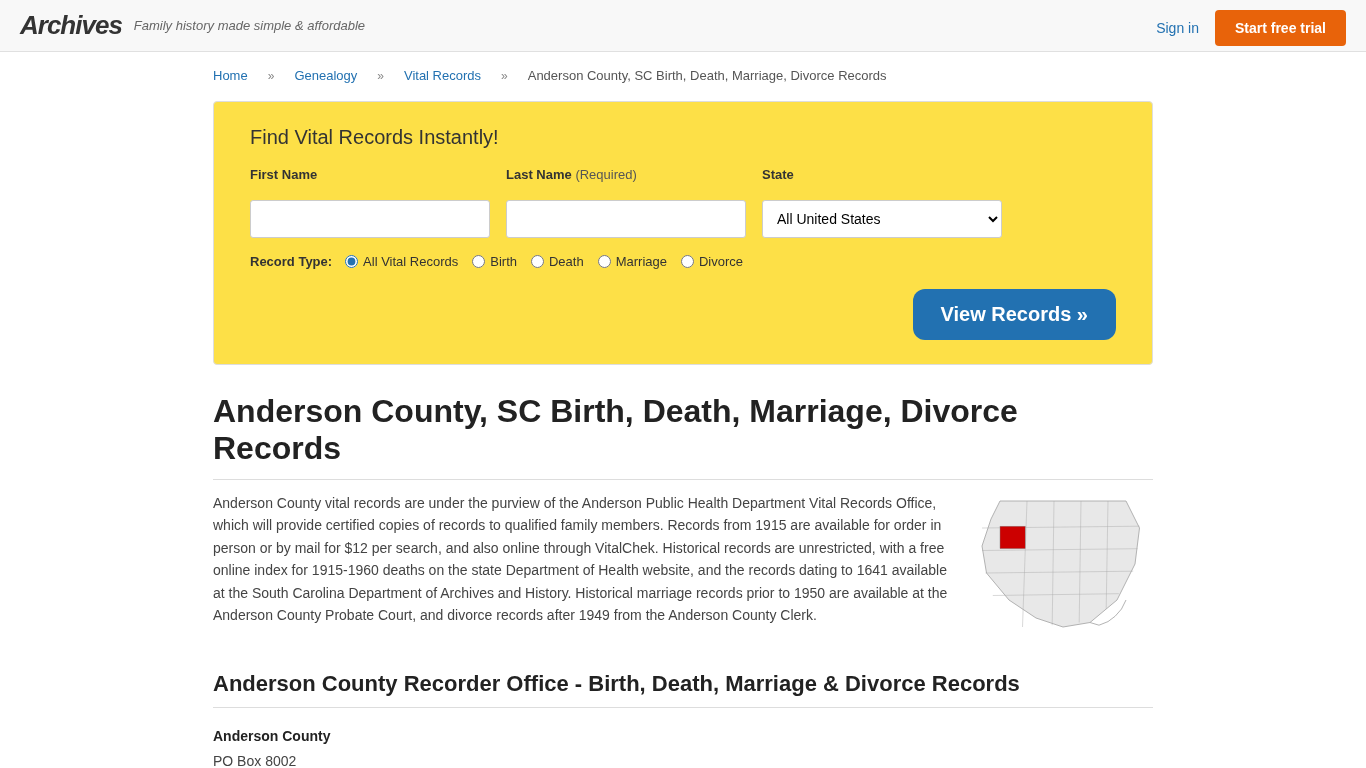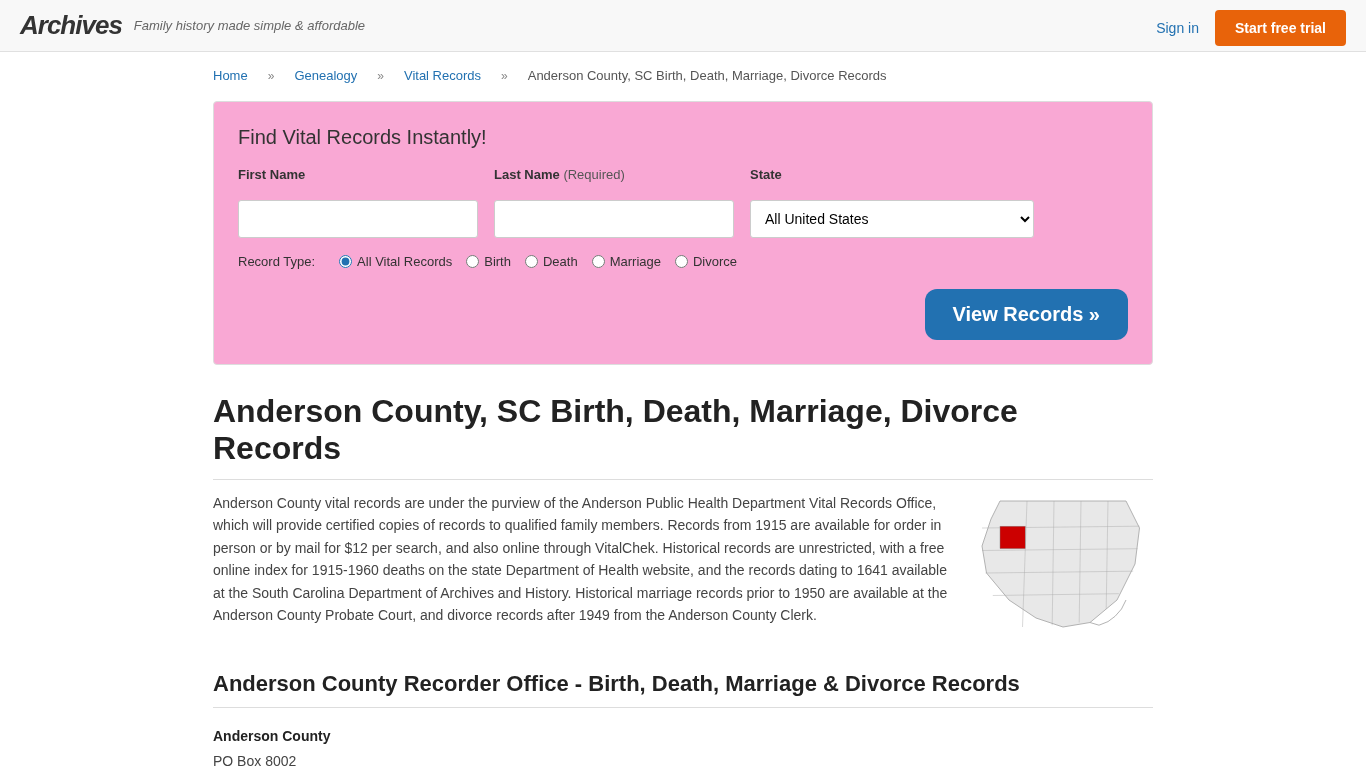--- a/index.html
+++ b/index.html
@@ -78,24 +78,24 @@
     .breadcrumb .sep {
       color: #888;
       font-size: 12px;
     }
     .breadcrumb .current {
       color: #555;
     }
 
     
     .search-box {
-      background: #f9a8d4;
+      background: #fde047;
       border: 1px solid #ddd;
       border-radius: 4px;
-      padding: 24px 24px;
+      padding: 24px 36px;
       margin-bottom: 28px;
     }
     .search-box h2 {
       font-size: 20px;
       font-weight: normal;
       color: #333;
       margin-bottom: 18px;
     }
     .search-fields {
       display: flex;
@@ -120,39 +120,39 @@
     .field-group input[type="text"] {
       width: 240px;
       height: 38px;
       border: 1px solid #ccc;
       border-radius: 3px;
       padding: 6px 10px;
       font-size: 14px;
       background: #fff;
     }
     .field-group select {
-      width: 284px;
+      width: 240px;
       height: 38px;
       border: 1px solid #ccc;
       border-radius: 3px;
       padding: 6px 10px;
       font-size: 14px;
       background: #fff;
       appearance: auto;
     }
     .record-type-row {
       display: flex;
       align-items: center;
       gap: 0;
       margin-bottom: 20px;
     }
     .record-type-label {
-      font-weight: normal;
-      font-size: 13px;
-      margin-right: 24px;
+      font-weight: bold;
+      font-size: 13px;
+      margin-right: 13px;
     }
     .radio-group {
       display: flex;
       align-items: center;
       gap: 14px;
     }
     .radio-option {
       display: flex;
       align-items: center;
       gap: 5px;

